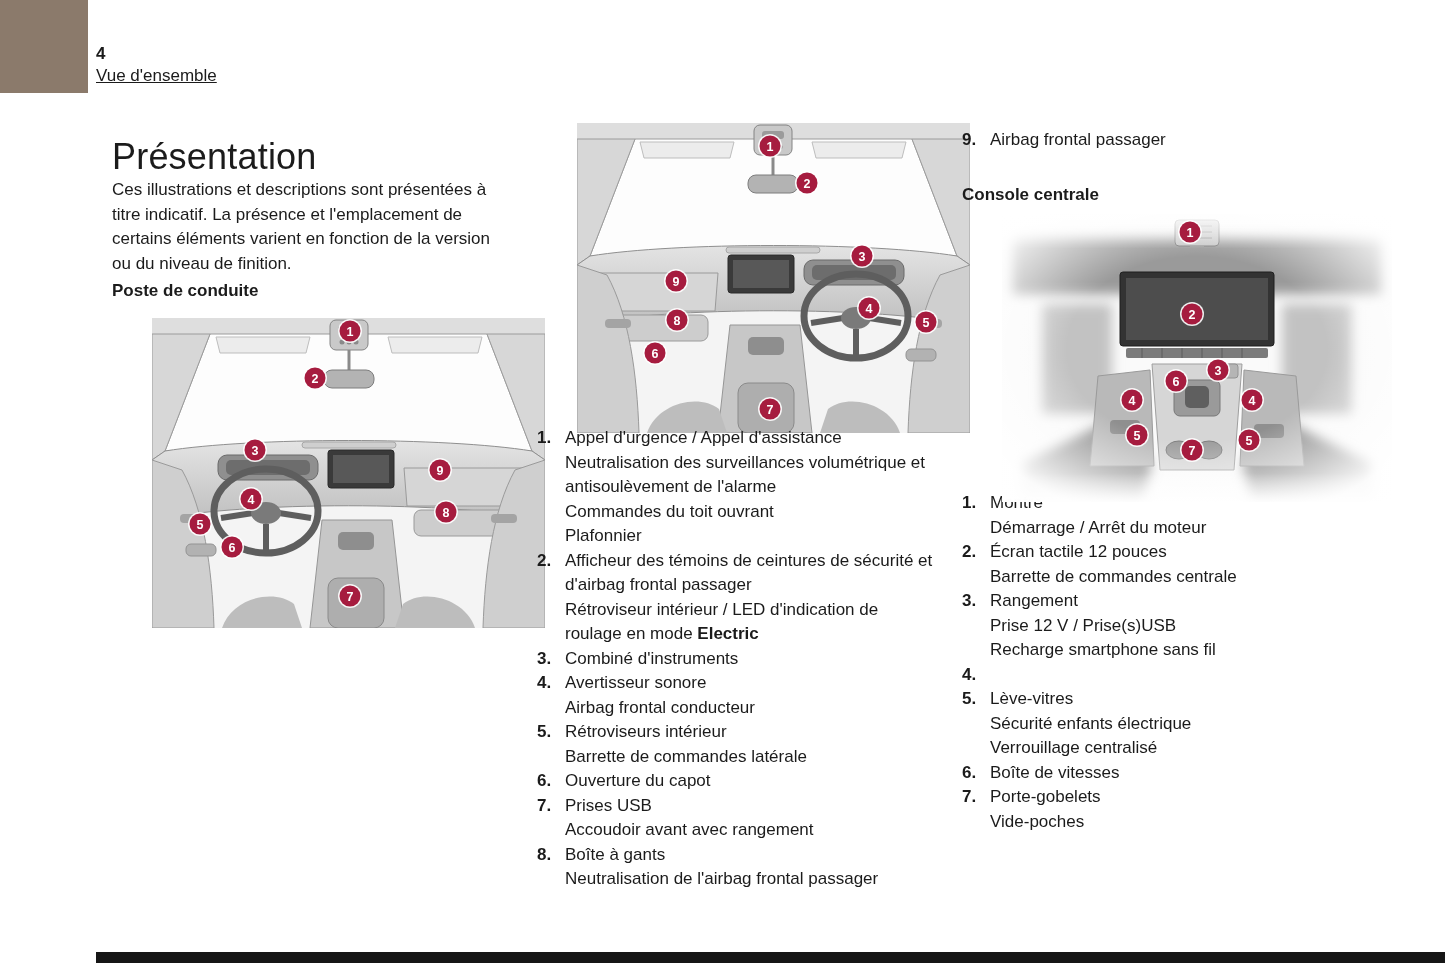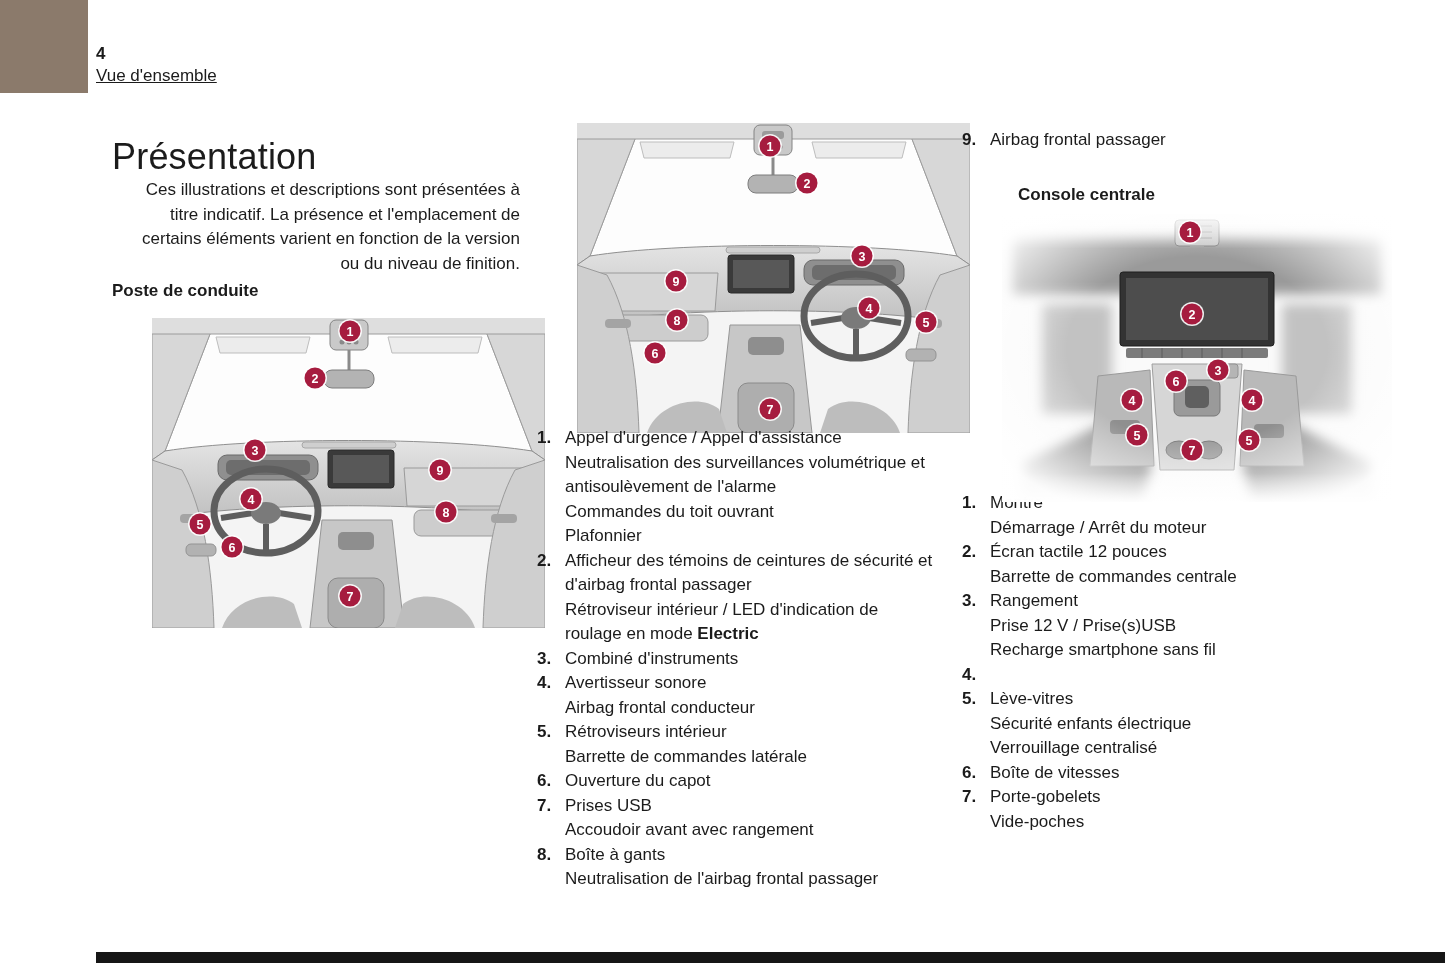--- a/index.html
+++ b/index.html
@@ -11,24 +11,24 @@
   }
   .abs{position:absolute;}
 
   
   .corner-tab{left:0;top:0;width:88px;height:93px;background:var(--tab);}
   .page-num{left:96px;top:44px;font-size:17px;font-weight:700;}
   .section-title{left:96px;top:66px;font-size:17px;text-decoration:underline;}
 
   
   .doc-title{left:112px;top:112px;font-size:36px;font-weight:400;letter-spacing:.2px;}
-  .intro{left:120px;top:161px;width:400px;font-size:17px;line-height:24.5px;text-align:right;}
+  .intro{left:112px;top:161px;width:400px;font-size:17px;line-height:24.5px;}
   .subhead{font-size:17px;font-weight:700;}
   .subhead.left{left:112px;top:267px;}
-  .subhead.right{left:1018px;top:171px;}
+  .subhead.right{left:962px;top:171px;}
 
   
   .figure{overflow:hidden;}
   .figure svg{position:absolute;inset:0;width:100%;height:100%;}
   .fig-lhd{left:112px;top:302px;width:393px;height:310px;}
   .fig-rhd{left:537px;top:107px;width:393px;height:310px;}
   .fig-console{left:962px;top:198px;width:390px;height:288px;}
   .mirrored svg{transform:scaleX(-1);}
   .fig-console::after{
     content:"";position:absolute;inset:0;z-index:3;pointer-events:none;

